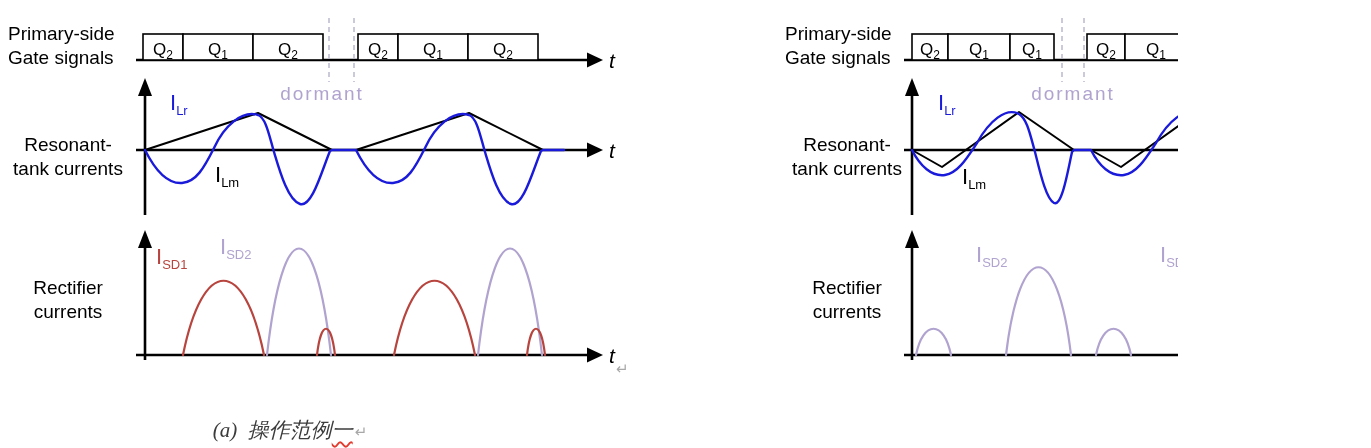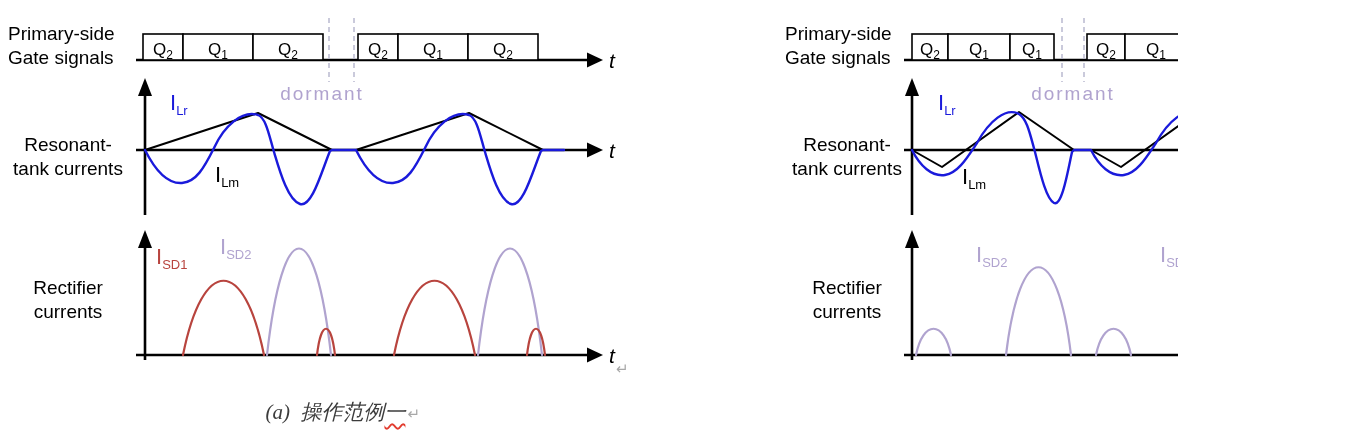--- a/index.html
+++ b/index.html
@@ -22,21 +22,21 @@
   .axis   { stroke:#000; stroke-width:2.6; }
   .arrow  { fill:#000; stroke:none; }
   .gate-box { fill:#fff; stroke:#000; stroke-width:1.6; }
   .dashed { stroke:#b9b9cf; stroke-width:1.5; stroke-dasharray:5 4; fill:none; }
   .curve  { fill:none; stroke-linecap:round; stroke-linejoin:round; }
   .blue   { stroke:var(--ilr_blue,#1a1adb); stroke-width:2.4; }
   .blk    { stroke:#000; stroke-width:2; }
   .red    { stroke:var(--isd1_red,#b8443e); stroke-width:2.2; }
   .purple { stroke:var(--isd2_purple,#b0a3cf); stroke-width:2.2; }
   .caption {
-    position:absolute; top:398px; text-align:right;
+    position:absolute; top:416px; text-align:center;
     font-family:"Liberation Serif", serif; font-style:italic; font-size:21px;
     color:var(--caption_gray,#3c3c3c);
   }
   .caption span { white-space:pre; }
   .squiggle {
     text-decoration-line:underline; text-decoration-style:wavy;
     text-decoration-color:var(--spellcheck_red,#e23b2e);
     text-decoration-thickness:2px; text-underline-offset:4px;
   }
   .retmark {

